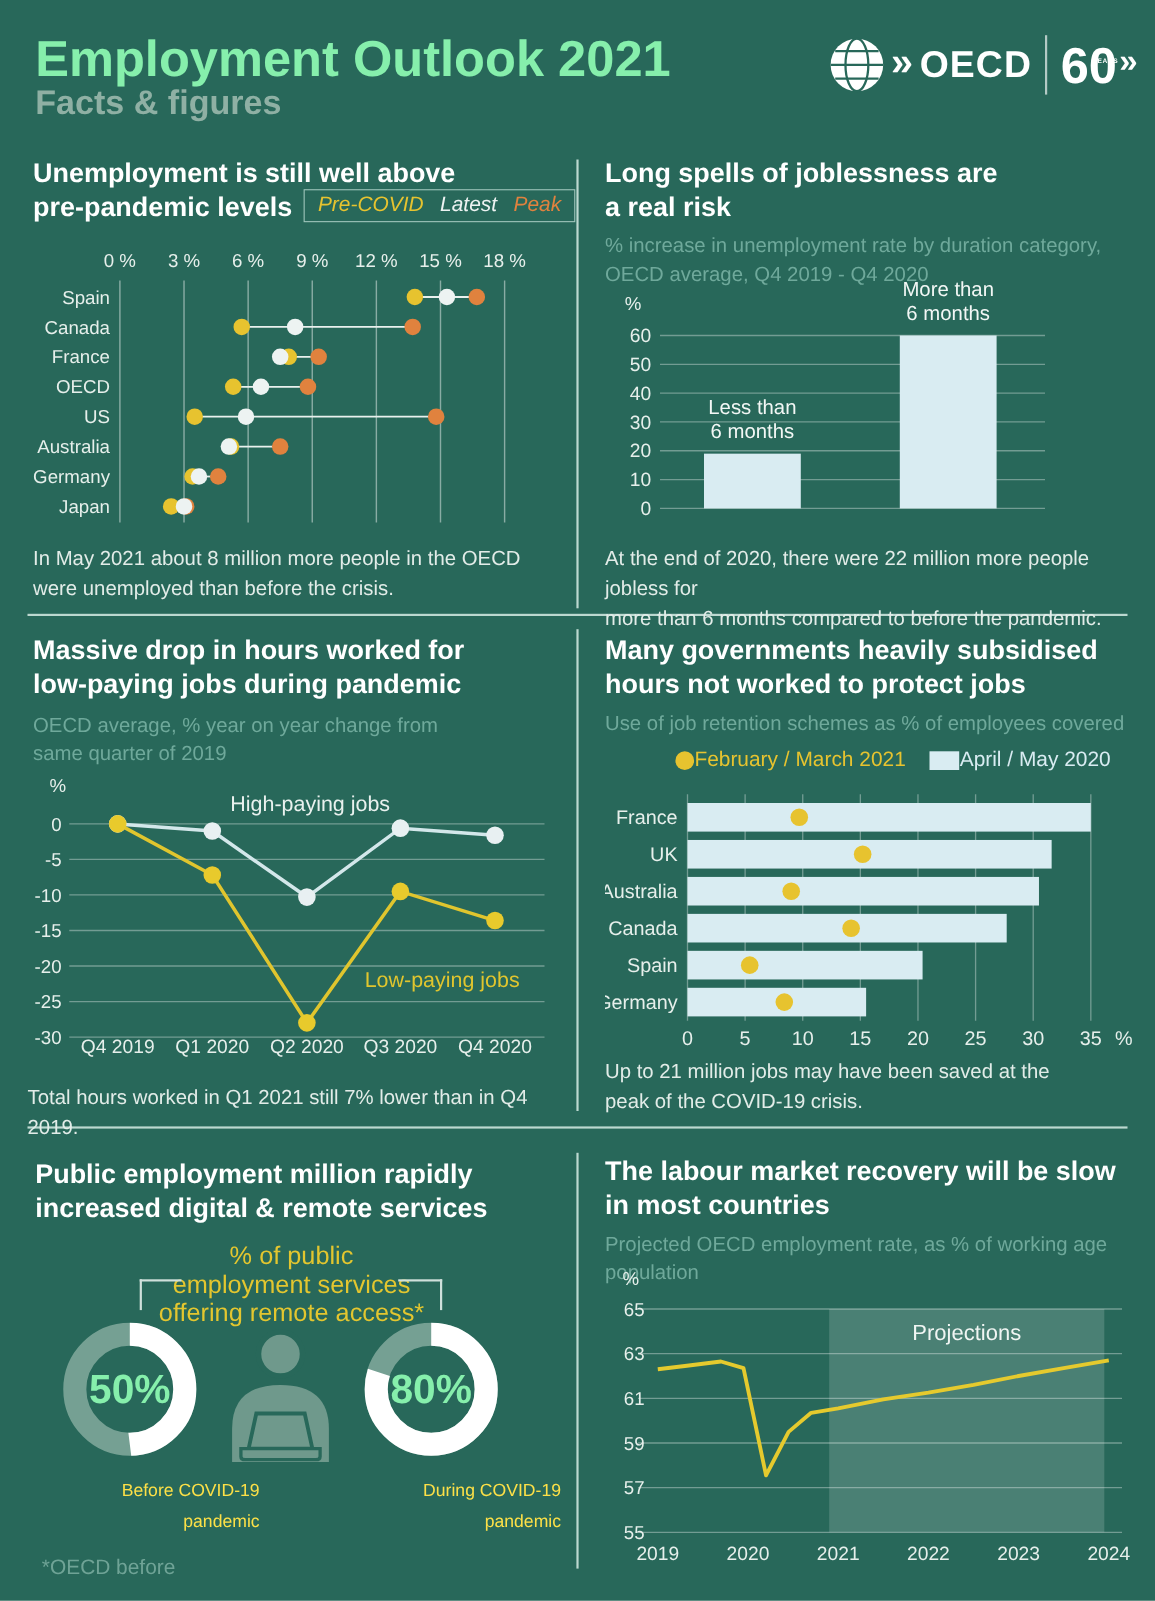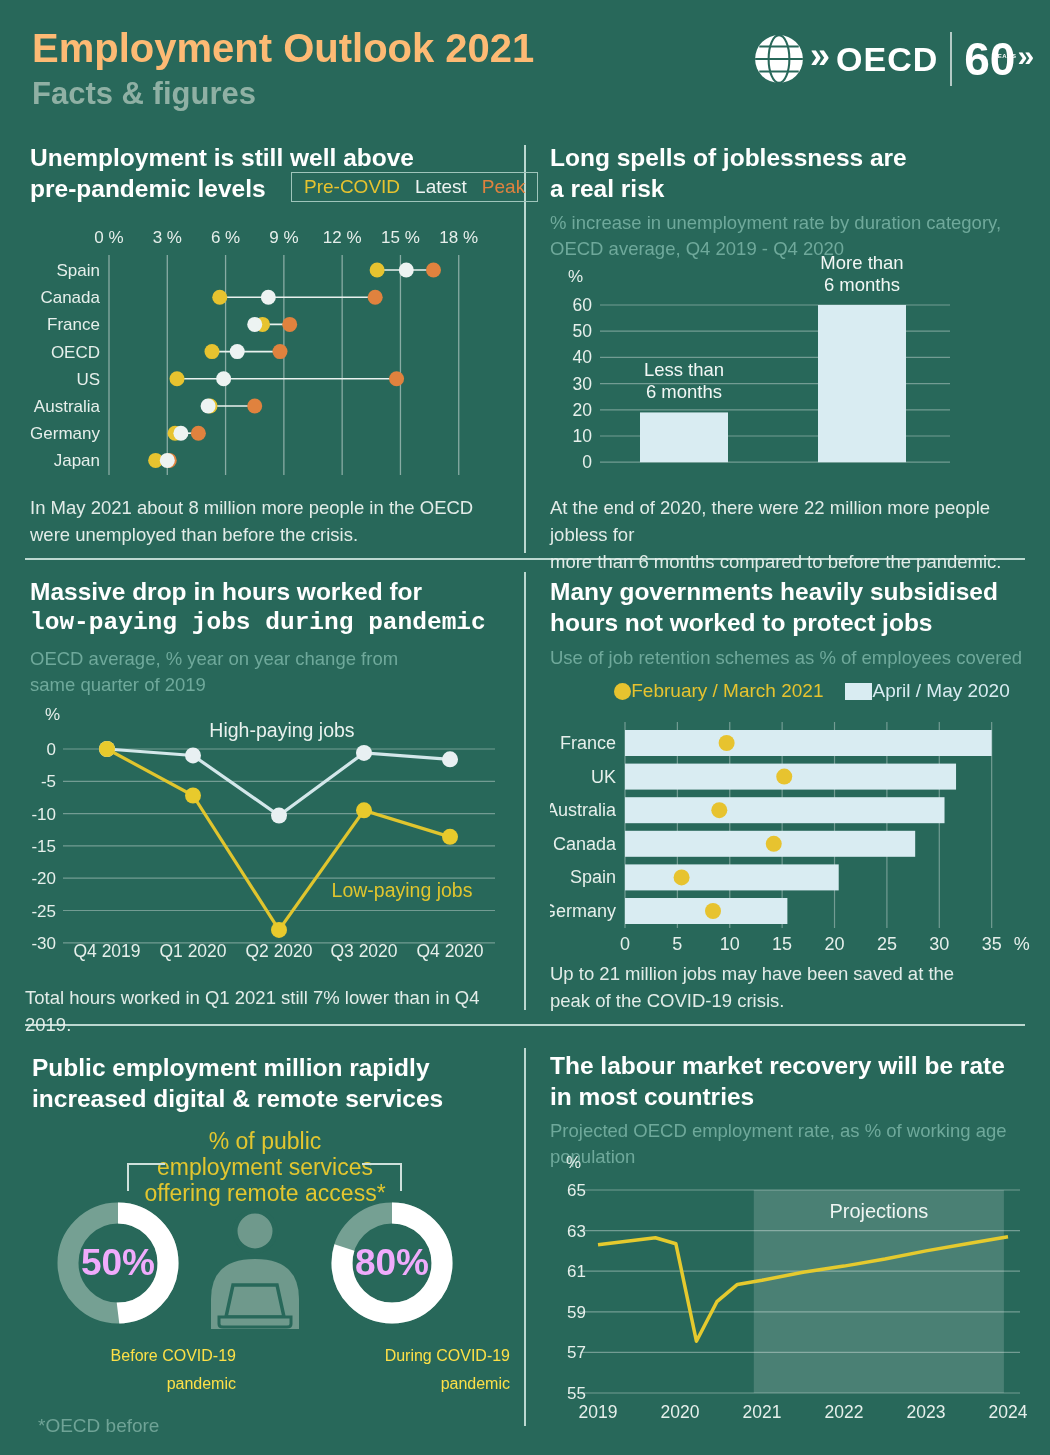--- a/index.html
+++ b/index.html
@@ -1,38 +1,38 @@
 <!DOCTYPE html>
 <html><head>
 <meta charset="utf-8">
 <title>Employment Outlook 2021 — Facts &amp; figures</title>
 <style>
   html,body{margin:0;padding:0;}
   body{font-family:"Liberation Sans",sans-serif;}
   .page{position:relative;width:1050px;height:1455px;background:#28685a;overflow:hidden;}
   .abs{position:absolute;}
-  .h-title{font-size:40px;font-weight:bold;color:#fdba74;}
+  .h-title{font-size:46px;font-weight:bold;color:#86efac;}
   .h-sub{font-size:31px;font-weight:bold;color:#8fb0a4;}
   .ptitle{font-size:24.5px;font-weight:bold;color:#ffffff;line-height:31px;}
   .sub{font-size:18.5px;color:#6fa99b;line-height:26px;}
   .cap{font-size:18.5px;color:#e2ece8;line-height:27px;}
   .vdiv{position:absolute;width:1.5px;background:#bcd8d0;left:524px;}
   .hdiv{position:absolute;left:25px;width:1000px;height:1.5px;background:#bcd8d0;}
   .legendbox{display:flex;gap:15px;border:1px solid #9fc5bb;padding:3px 12px;font-size:19px;white-space:nowrap;}
   .logo{display:flex;align-items:center;color:#ffffff;}
   .chev{font-size:36px;font-weight:bold;margin:0 6px 6px 4px;}
   .oecd-text{font-size:34px;font-weight:600;letter-spacing:1px;}
   .logo-bar{width:2px;height:54px;background:rgba(255,255,255,0.65);margin:0 12px;}
   .sixty{position:relative;font-size:46px;font-weight:bold;display:flex;align-items:center;}
   .years-word{position:absolute;left:29px;top:21px;font-size:6px;font-weight:bold;letter-spacing:0.5px;}
   .chev2{font-size:30px;font-weight:bold;margin-left:2px;margin-bottom:6px;}
   svg text{font-family:"Liberation Sans",sans-serif;}
   .dot16{width:17px;height:17px;border-radius:50%;background:#e7c32f;display:inline-block;}
   .box26{width:27px;height:17px;background:#d9ecf2;display:inline-block;}
-  .donut-val{width:122px;height:122px;display:flex;align-items:center;justify-content:center;font-size:37px;font-weight:bold;color:#f0abfc;}
+  .donut-val{width:122px;height:122px;display:flex;align-items:center;justify-content:center;font-size:37px;font-weight:bold;color:#86efac;}
   .bracket-l{border-top:2px solid #cfe0db;border-left:2px solid #cfe0db;}
   .bracket-r{border-top:2px solid #cfe0db;border-right:2px solid #cfe0db;}
   .annot{font-size:23px;color:#e3c62f;line-height:26px;text-align:center;}
   .donut-label{font-size:16px;color:#fde047;line-height:28px;text-align:right;}
   .footnote{font-size:19px;color:#6fa396;}
 </style>
 </head>
 <body>
 
 <div class="page">
@@ -59,21 +59,21 @@
   </div>
 
   <div class="hdiv" style="top:558px;"></div>
   <div class="hdiv" style="top:1024px;"></div>
   <div class="vdiv" style="top:145px;height:408px;"></div>
   <div class="vdiv" style="top:572px;height:438px;"></div>
   <div class="vdiv" style="top:1048px;height:378px;"></div>
 
   <div class="abs ptitle" style="left:30px;top:142px;">Unemployment is still well above</div>
   <div class="abs ptitle" style="left:30px;top:173px;">pre-pandemic levels</div>
-  <div class="abs legendbox" style="left:291px;top:172px;">
+  <div class="abs legendbox" style="left:276px;top:172px;font-style:italic;">
     <span style="color:#e7c32f">Pre-COVID</span>
     <span style="color:#edf3f2">Latest</span>
     <span style="color:#e0823e">Peak</span>
   </div>
   <svg id="c-unemp" class="abs" style="left:30px;top:225px;" width="480" height="262">
       <line x1="79" y1="30" x2="79" y2="250" stroke="rgba(255,255,255,0.45)" stroke-width="1.3"></line>
       <text x="79" y="18" text-anchor="middle" fill="#e6efeb" font-size="17">0 %</text>
       <line x1="137.29" y1="30" x2="137.29" y2="250" stroke="rgba(255,255,255,0.45)" stroke-width="1.3"></line>
       <text x="137.29" y="18" text-anchor="middle" fill="#e6efeb" font-size="17">3 %</text>
       <line x1="195.57999999999998" y1="30" x2="195.57999999999998" y2="250" stroke="rgba(255,255,255,0.45)" stroke-width="1.3"></line>
@@ -160,21 +160,21 @@
       <rect x="268" y="55" width="88" height="157.20000000000002" fill="#d9ecf2"></rect>
       <text x="312" y="19" text-anchor="middle" fill="#f2f7f5" font-size="18.5">More than</text>
       <text x="312" y="41" text-anchor="middle" fill="#f2f7f5" font-size="18.5">6 months</text>
     </svg>
   <div class="abs cap" style="left:550px;top:494px;width:490px;">
     <div>At the end of 2020, there were 22 million more people jobless for</div>
     <div>more than 6 months compared to before the pandemic.</div>
   </div>
 
   <div class="abs ptitle" style="left:30px;top:576px;">Massive drop in hours worked for</div>
-  <div class="abs ptitle" style="left:30px;top:607px;font-family:Liberation Mono, monospace;">low-paying jobs during pandemic</div>
+  <div class="abs ptitle" style="left:30px;top:607px;">low-paying jobs during pandemic</div>
   <div class="abs sub" style="left:30px;top:646px;width:480px;">
     <div>OECD average, % year on year change from</div>
     <div>same quarter of 2019</div>
   </div>
   <svg id="c-hours" class="abs" style="left:30px;top:695px;" width="480" height="275">
       <text x="15" y="25" fill="#e6efeb" font-size="17">%</text>
       <line x1="33" y1="54" x2="465" y2="54" stroke="rgba(255,255,255,0.35)" stroke-width="1.2"></line>
       <text x="26" y="60" text-anchor="end" fill="#e6efeb" font-size="17">0</text>
       <line x1="33" y1="86.3" x2="465" y2="86.3" stroke="rgba(255,255,255,0.35)" stroke-width="1.2"></line>
       <text x="26" y="92.3" text-anchor="end" fill="#e6efeb" font-size="17">-5</text>
@@ -296,21 +296,21 @@
   <div class="abs donut-label" style="left:0px;top:1342px;width:236px;">
     <div>Before COVID-19</div>
     <div>pandemic</div>
   </div>
   <div class="abs donut-label" style="left:274px;top:1342px;width:236px;">
     <div>During COVID-19</div>
     <div>pandemic</div>
   </div>
   <div class="abs footnote" style="left:38px;top:1415px;">*OECD before</div>
 
-  <div class="abs ptitle" style="left:550px;top:1050px;">The labour market recovery will be rate</div>
+  <div class="abs ptitle" style="left:550px;top:1050px;">The labour market recovery will be slow</div>
   <div class="abs ptitle" style="left:550px;top:1081px;">in most countries</div>
   <div class="abs sub" style="left:550px;top:1118px;width:495px;">
     <div>Projected OECD employment rate, as % of working age population</div>
   </div>
   <svg id="c-recovery" class="abs" style="left:550px;top:1148px;" width="500" height="290">
       <text x="16" y="20" fill="#e6efeb" font-size="17">%</text>
       <line x1="30" y1="42" x2="470" y2="42" stroke="rgba(255,255,255,0.35)" stroke-width="1.2"></line>
       <text x="36" y="48" text-anchor="end" fill="#e6efeb" font-size="17">65</text>
       <line x1="30" y1="82.6" x2="470" y2="82.6" stroke="rgba(255,255,255,0.35)" stroke-width="1.2"></line>
       <text x="36" y="88.6" text-anchor="end" fill="#e6efeb" font-size="17">63</text>

